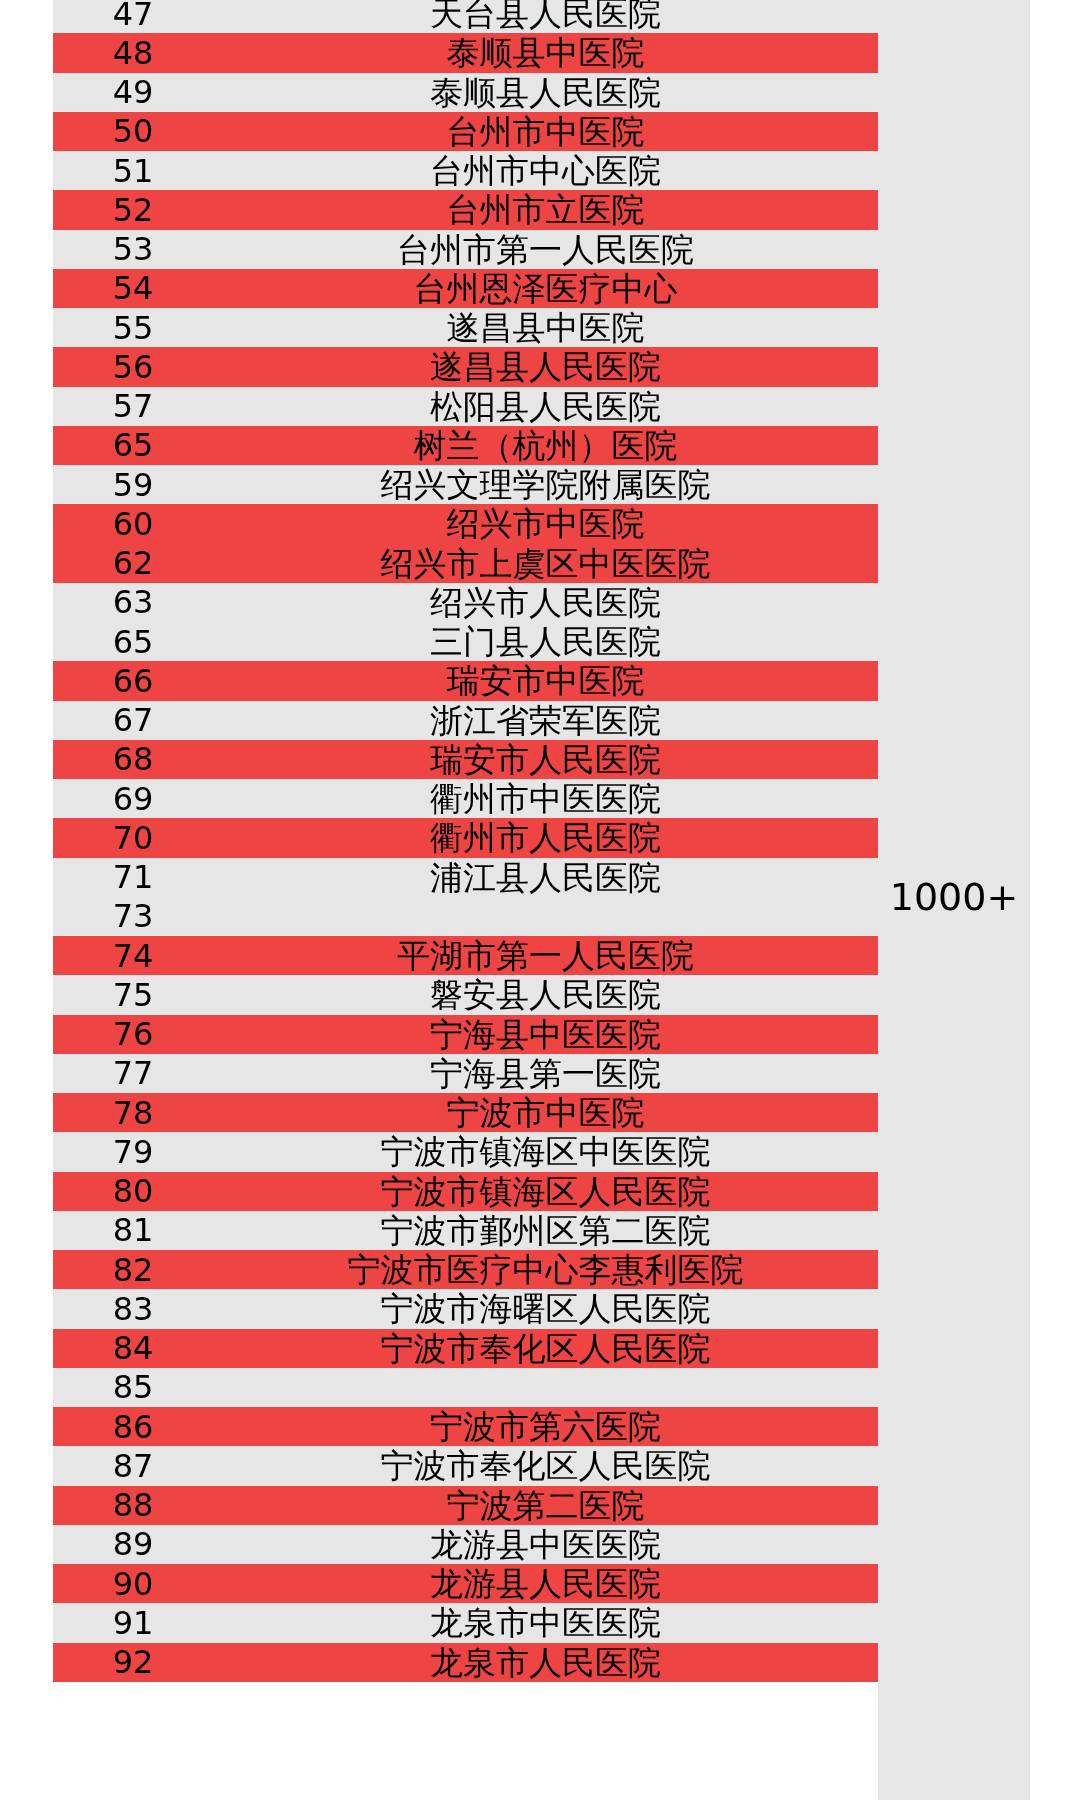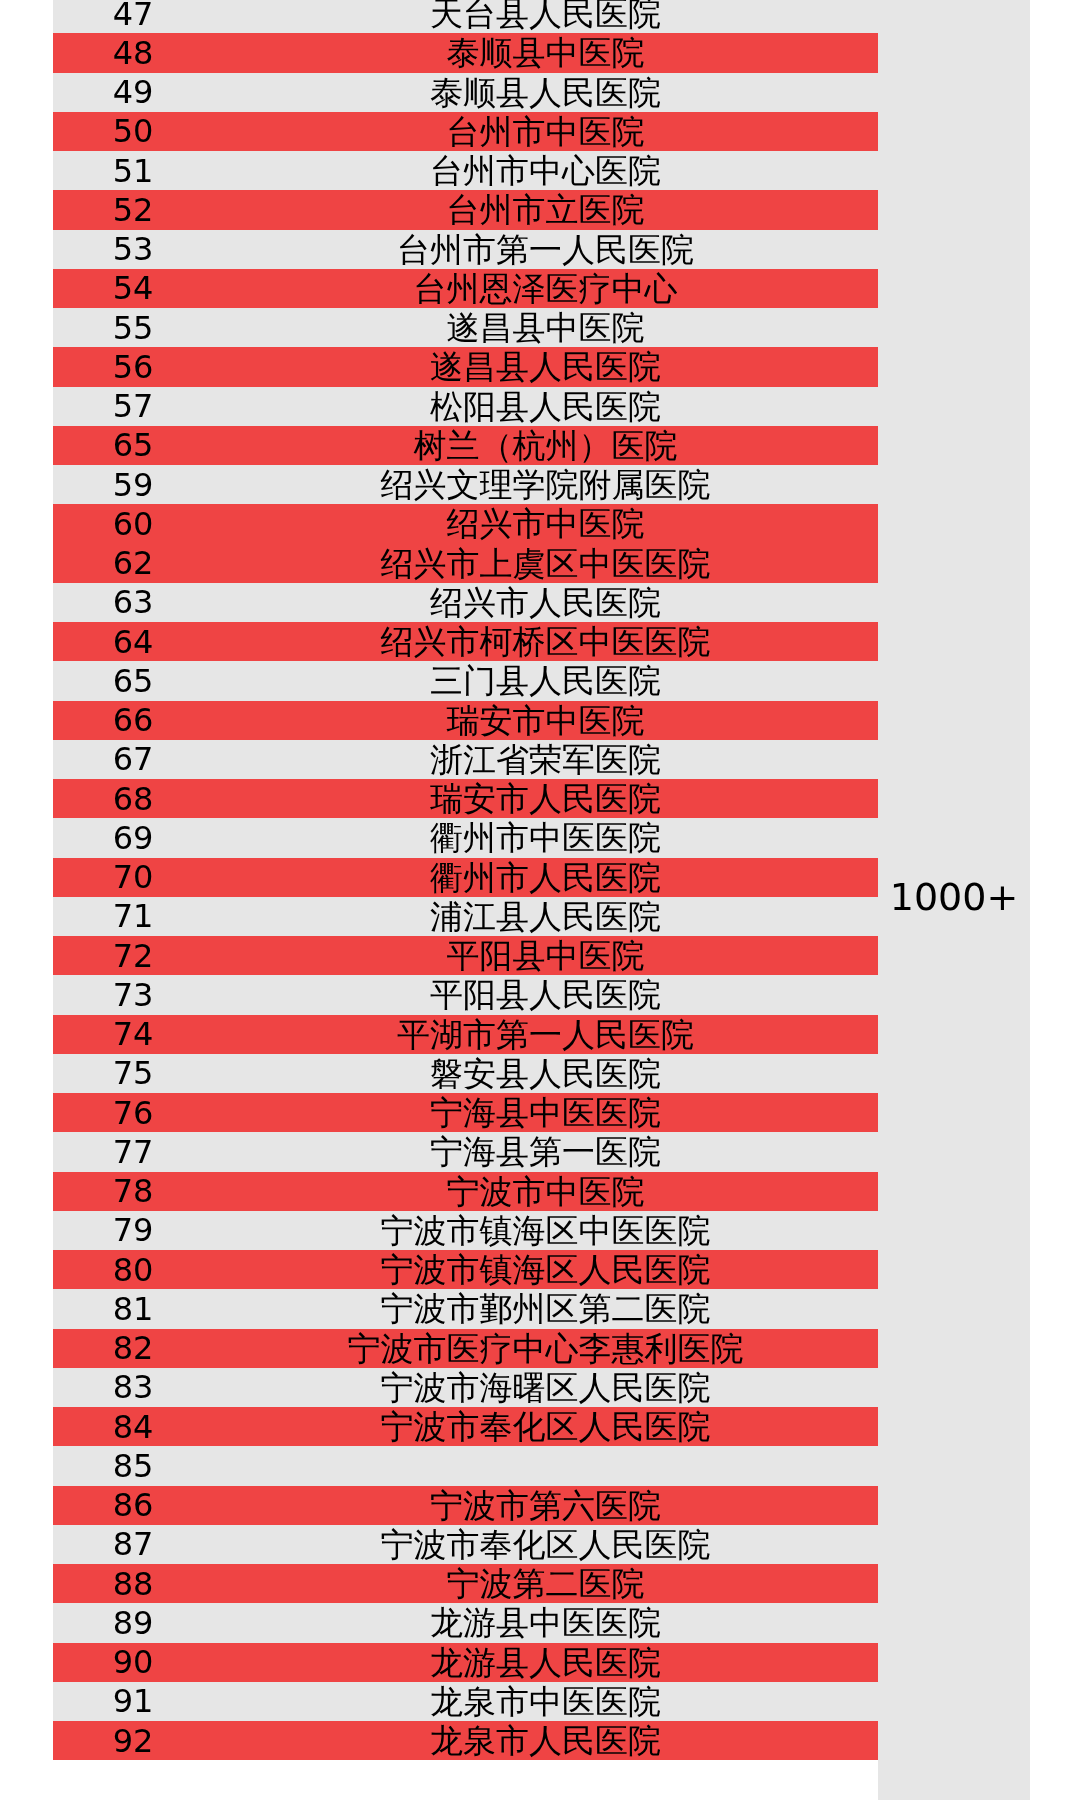--- a/index.html
+++ b/index.html
@@ -129,24 +129,20 @@
         <div class="cell name">绍兴市中医院</div>
       </div>
       <div class="row">
         <div class="cell rank">62</div>
         <div class="cell name">绍兴市上虞区中医医院</div>
       </div>
       <div class="row striped">
         <div class="cell rank">63</div>
         <div class="cell name">绍兴市人民医院</div>
       </div>
-      <div class="row">
-        <div class="cell rank">64</div>
-        <div class="cell name">绍兴市柯桥区中医医院</div>
-      </div>
       <div class="row striped">
         <div class="cell rank">65</div>
         <div class="cell name">三门县人民医院</div>
       </div>
       <div class="row">
         <div class="cell rank">66</div>
         <div class="cell name">瑞安市中医院</div>
       </div>
       <div class="row striped">
         <div class="cell rank">67</div>
@@ -161,27 +157,22 @@
         <div class="cell name">衢州市中医医院</div>
       </div>
       <div class="row">
         <div class="cell rank">70</div>
         <div class="cell name">衢州市人民医院</div>
       </div>
       <div class="row striped">
         <div class="cell rank">71</div>
         <div class="cell name">浦江县人民医院</div>
       </div>
-      <div class="row">
-        <div class="cell rank">72</div>
-        <div class="cell name">平阳县中医院</div>
-      </div>
       <div class="row striped">
         <div class="cell rank">73</div>
-        <div class="cell name">平阳县人民医院</div>
       </div>
       <div class="row">
         <div class="cell rank">74</div>
         <div class="cell name">平湖市第一人民医院</div>
       </div>
       <div class="row striped">
         <div class="cell rank">75</div>
         <div class="cell name">磐安县人民医院</div>
       </div>
       <div class="row">

